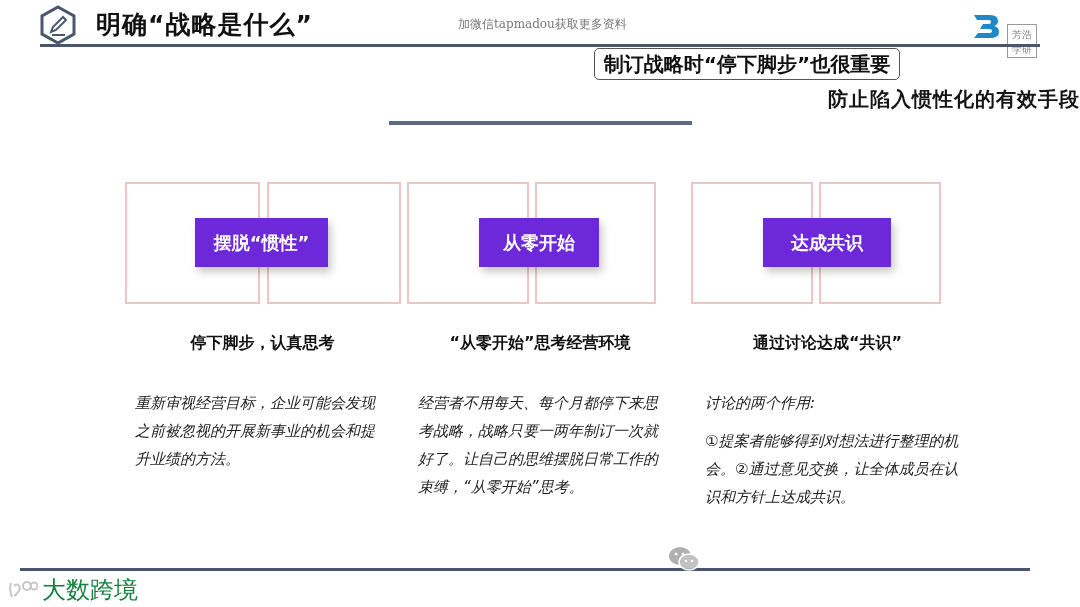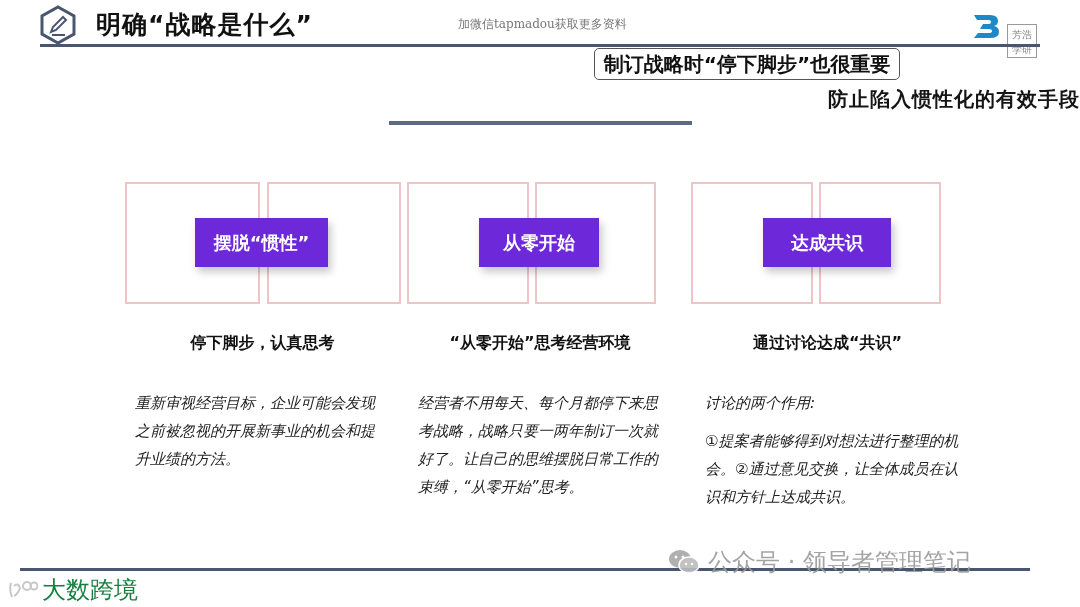--- a/index.html
+++ b/index.html
@@ -93,21 +93,20 @@
 <div class="abs footer-rule"></div>
 <div class="abs wechat-brand">
   <svg class="wechat-icon" viewBox="0 0 32 26">
     <ellipse cx="12" cy="10" rx="11" ry="9" fill="#a8a8a8"></ellipse>
     <ellipse cx="21" cy="16" rx="10" ry="8" fill="#bcbcbc" stroke="#fff" stroke-width="1.5"></ellipse>
     <circle cx="8" cy="8" r="1.5" fill="#fff"></circle>
       <circle cx="15" cy="8" r="1.5" fill="#fff"></circle>
     <circle cx="18" cy="15" r="1.2" fill="#fff"></circle>
       <circle cx="24" cy="15" r="1.2" fill="#fff"></circle>
   </svg>
-  <span>公众号 · 领导者管理笔记</span>
 </div>
 <div class="abs footer-logo">
   <svg width="30" height="20" viewBox="0 0 30 20">
     <path d="M3 3 Q1 10 4 17 M6 6 Q10 2 12 8 Q10 14 6 16" fill="none" stroke="#c8c8c8" stroke-width="2"></path>
     <circle cx="19" cy="6" r="4" fill="none" stroke="#c8c8c8" stroke-width="2"></circle>
     <circle cx="26" cy="6" r="3.5" fill="none" stroke="#c8c8c8" stroke-width="2"></circle>
   </svg>
   <span>大数跨境</span>
 </div>
 

